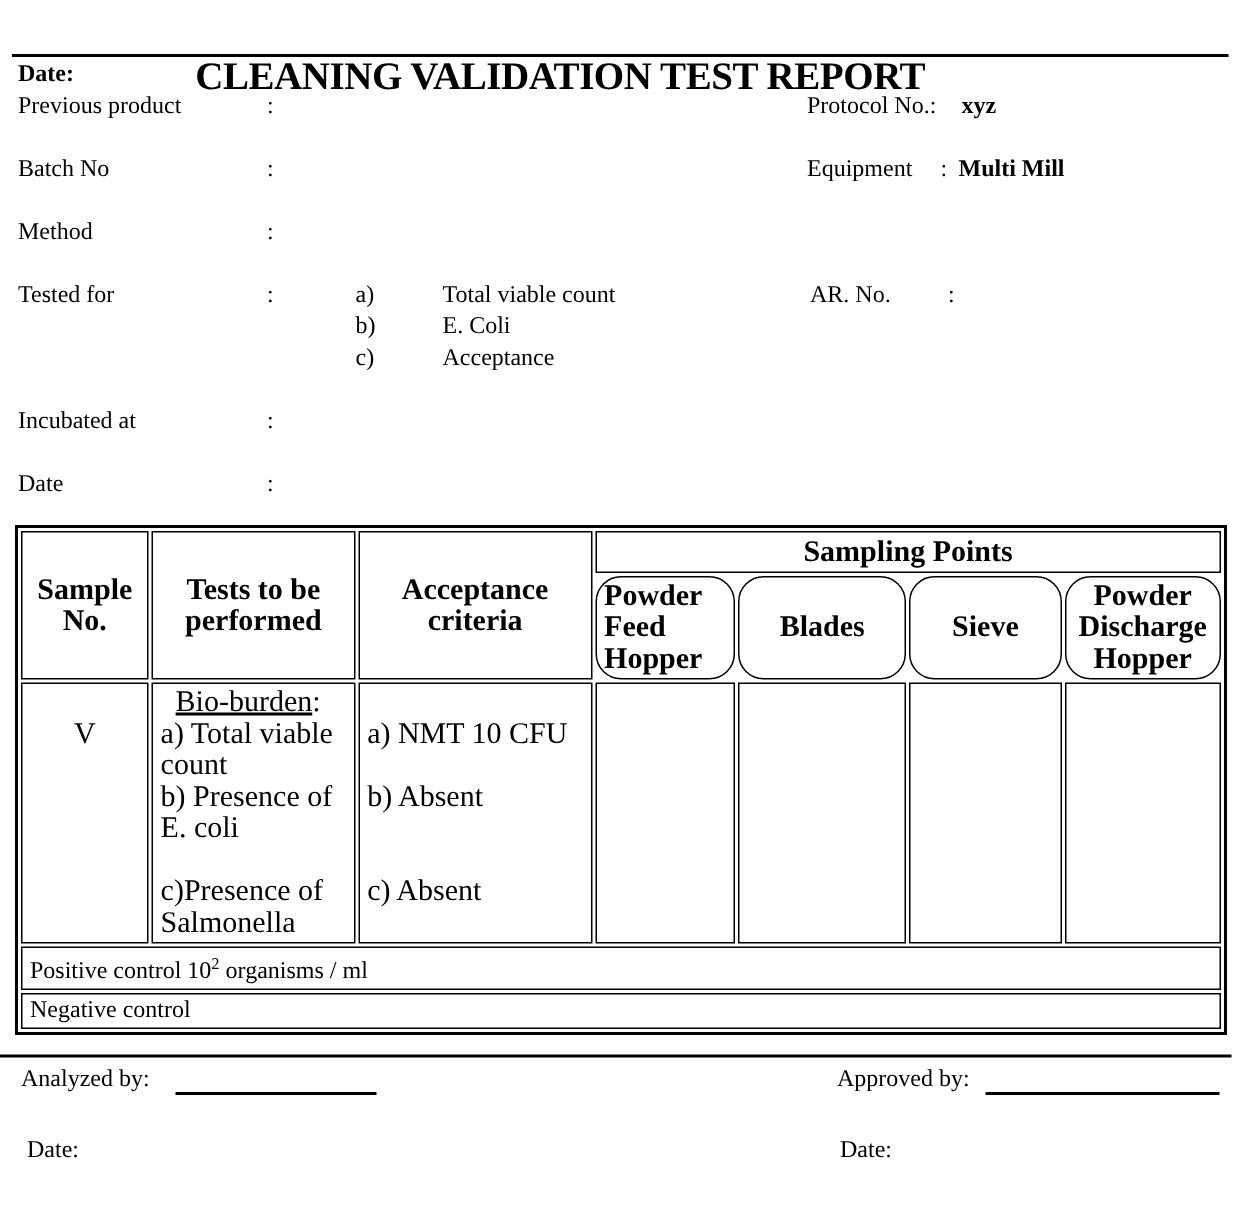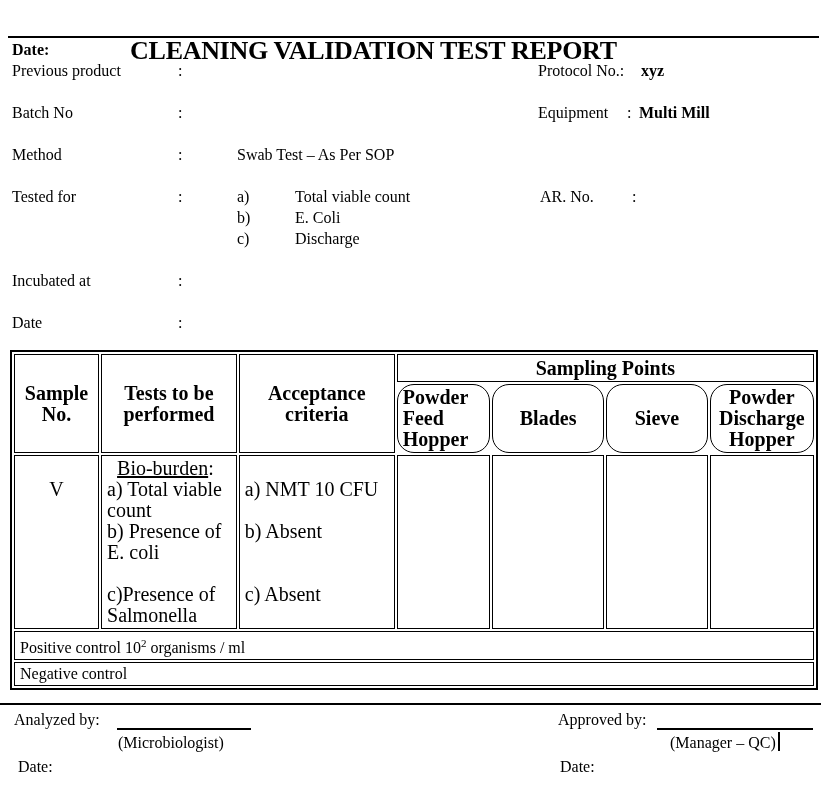--- a/index.html
+++ b/index.html
@@ -68,38 +68,37 @@
     <span class="lbl">Batch  No</span>
     <span class="colon">:</span>
     <span class="abs" style="left:538px;top:0;">Equipment</span>
     <span class="abs" style="left:627px;top:0;">:</span>
     <span class="abs bold" style="left:639px;top:0;">Multi Mill</span>
   </div>
 
   <div class="row f" style="top:144px;">
     <span class="lbl">Method</span>
     <span class="colon">:</span>
-    <span class="abs" style="left:237px;top:0;">Swab Test – As Per SOP</span>
   </div>
 
   <div class="row f" style="top:186px;">
     <span class="lbl">Tested for</span>
     <span class="colon">:</span>
     <span class="abs" style="left:237px;top:0;">a)</span>
     <span class="abs" style="left:295px;top:0;">Total viable count</span>
     <span class="abs" style="left:540px;top:0;">AR. No.</span>
     <span class="abs" style="left:632px;top:0;">:</span>
   </div>
   <div class="row f" style="top:207px;">
     <span class="abs" style="left:237px;top:0;">b)</span>
     <span class="abs" style="left:295px;top:0;">E. Coli</span>
   </div>
   <div class="row f" style="top:228px;">
     <span class="abs" style="left:237px;top:0;">c)</span>
-    <span class="abs" style="left:295px;top:0;">Discharge</span>
+    <span class="abs" style="left:295px;top:0;">Acceptance</span>
   </div>
 
   <div class="row f" style="top:270px;">
     <span class="lbl">Incubated at</span>
     <span class="colon">:</span>
   </div>
 
   <div class="row f" style="top:312px;">
     <span class="lbl">Date</span>
     <span class="colon">:</span>
@@ -160,23 +159,19 @@
 
   <div class="rule" style="top:703px;left:0;width:821px;"></div>
 
   <div class="row f" style="top:709px;">
     <span class="abs" style="left:14px;top:0;">Analyzed by:</span>
     <span class="abs" style="left:558px;top:0;">Approved by:</span>
   </div>
   <div class="sigline" style="left:117px;top:711px;width:134px;"></div>
   <div class="sigline" style="left:657px;top:711px;width:156px;"></div>
 
-  <div class="row f" style="top:732px;">
-    <span class="abs" style="left:118px;top:0;">(Microbiologist)</span>
-    <span class="abs" style="left:670px;top:0;"><span>(Manager – QC)</span><span class="cursor"></span></span>
-  </div>
 
   <div class="row f" style="top:756px;">
     <span class="abs" style="left:18px;top:0;">Date:</span>
     <span class="abs" style="left:560px;top:0;">Date:</span>
   </div>
 
 </div>
 
 </body></html>

